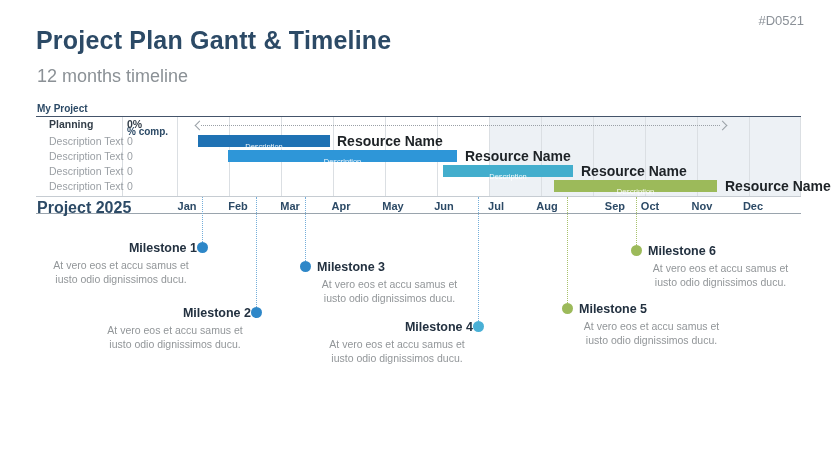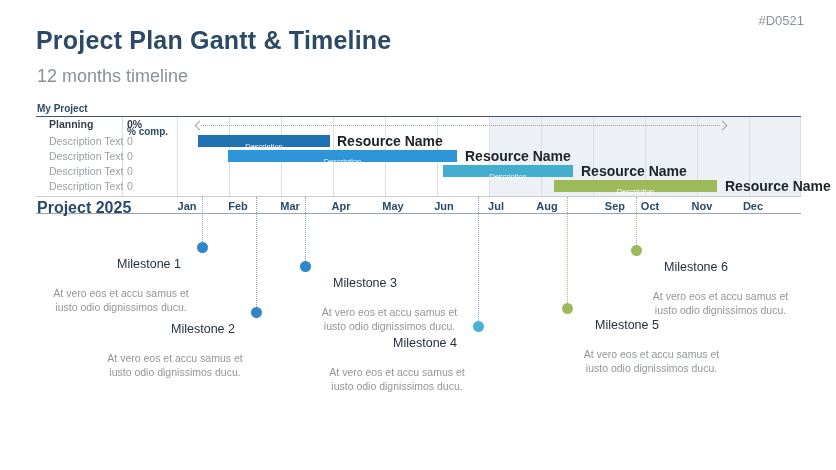--- a/index.html
+++ b/index.html
@@ -24,21 +24,21 @@
   .dotarrow{position:absolute;left:201px;top:125px;width:519px;border-top:1px dotted #9aa0a6;}
   .chev{position:absolute;width:6px;height:6px;top:122px;}
   .chev.l{left:196px;border-left:1.4px solid #9aa0a6;border-bottom:1.4px solid #9aa0a6;transform:rotate(45deg);}
   .chev.r{left:719px;border-right:1.4px solid #9aa0a6;border-top:1.4px solid #9aa0a6;transform:rotate(45deg);}
   .tl-label{position:absolute;left:37px;top:199px;font-size:16px;font-weight:700;color:#2c4a66;}
   .month{position:absolute;top:200px;width:52px;text-align:center;font-size:11px;font-weight:700;color:#2c4a66;}
   .ms-line{position:absolute;width:0;top:197px;border-left:1.5px dotted #74aeda;}
   .ms-line.g{border-left-color:#a8c26c;}
   .ms-dot{position:absolute;width:11px;height:11px;border-radius:50%;}
   .ms{position:absolute;width:152px;}
-  .ms h3{margin:16px;font-size:12.5px;font-weight:400;color:#233140;line-height:14px;}
+  .ms h3{margin:0;font-size:12.5px;font-weight:700;color:#233140;line-height:14px;}
   .ms p{margin:4px 0 0 0;font-size:10.5px;line-height:13.5px;color:#929699;text-align:center;}
   .ms.left h3{text-align:right;}
   .ms.right h3{text-align:left;}
 </style>
 </head>
 <body>
 
 <div class="slide">
 
   <div class="code">#D0521</div>

